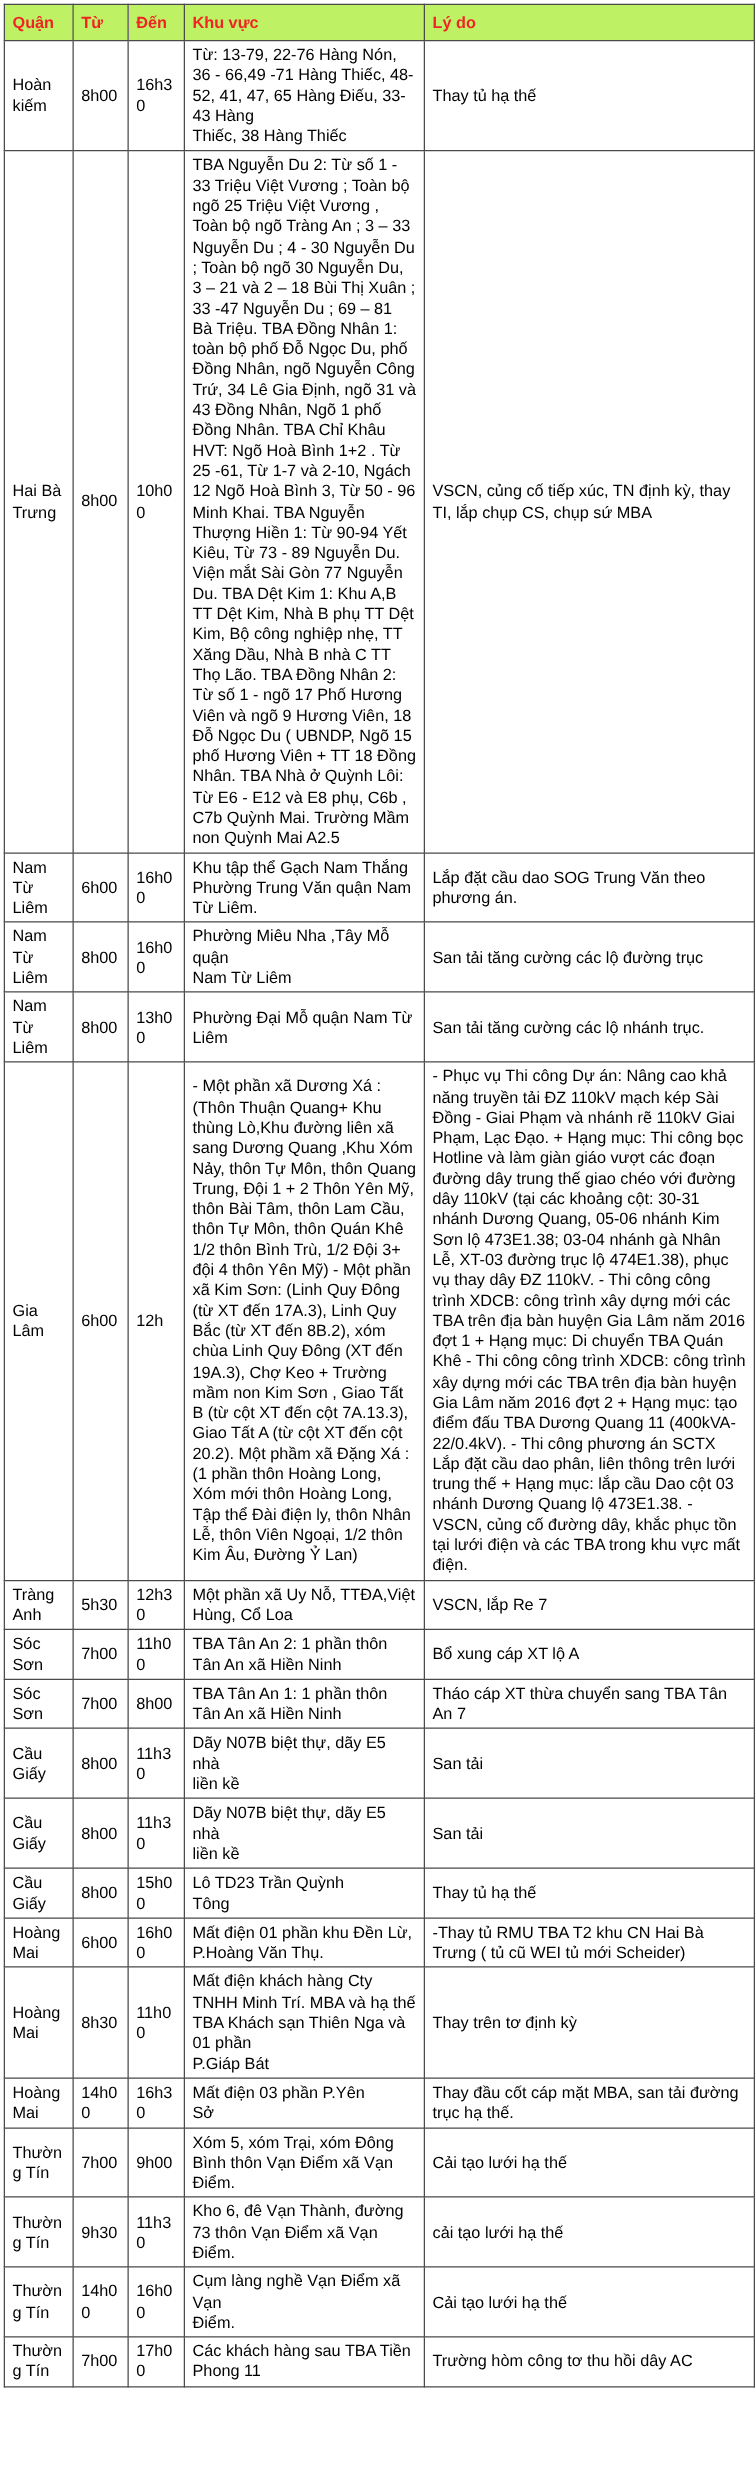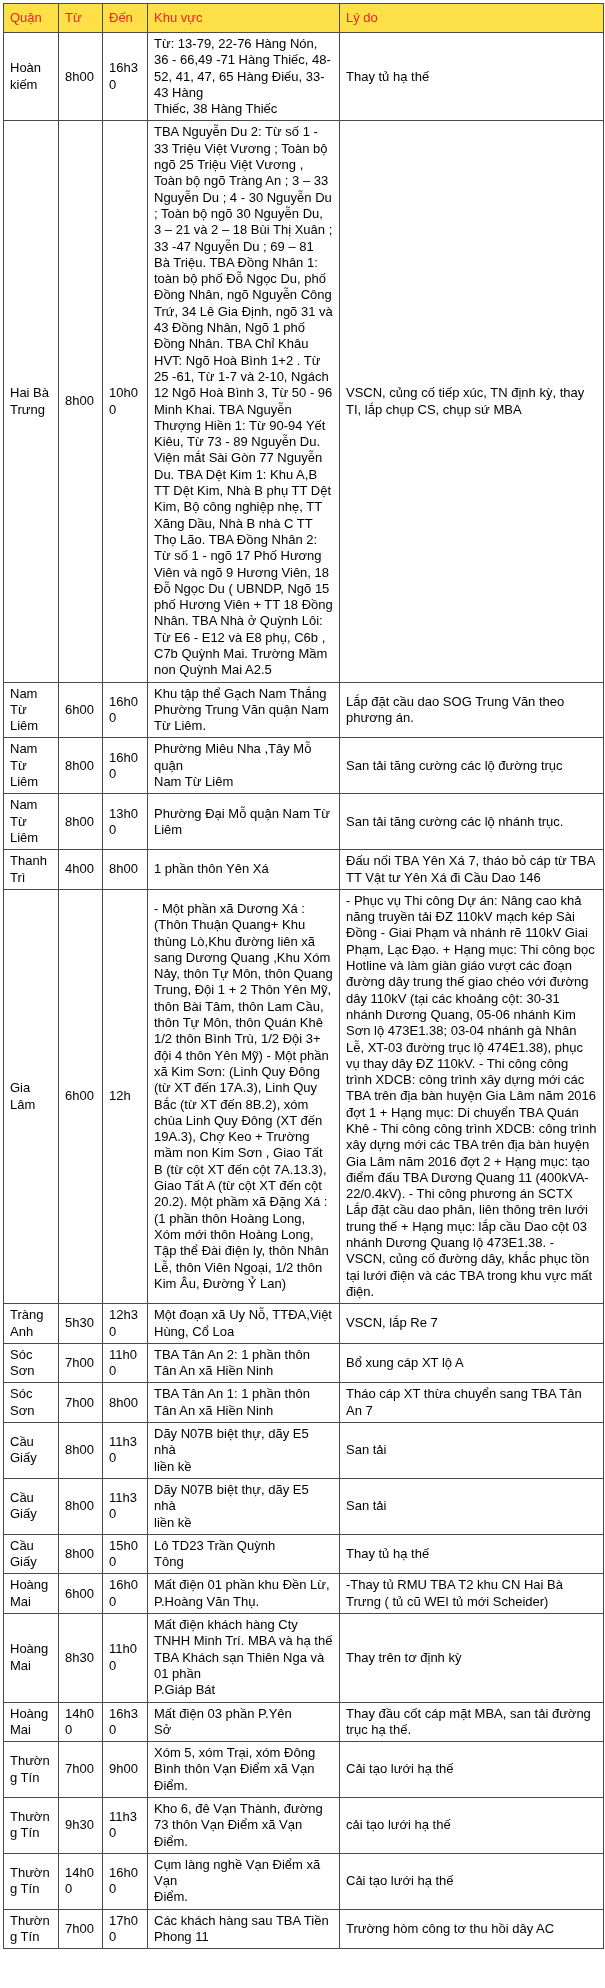--- a/index.html
+++ b/index.html
@@ -24,23 +24,23 @@
   table.outage th,
   table.outage td {
     border: 1px solid #4a4a4a;
     padding: 3px 6px;
     vertical-align: middle;
     text-align: left;
     word-wrap: break-word;
     white-space: pre-line;
   }
   table.outage th {
-    background: #fde047;
+    background: #bef264;
     color: #ee2524;
-    font-weight: normal;
+    font-weight: bold;
     height: 22px;
     white-space: nowrap;
     overflow: hidden;
   }
   col.c0 { width: 55px; }
   col.c1 { width: 44px; }
   col.c2 { width: 45px; }
   col.c3 { width: 192px; }
   col.c4 { width: 264px; }
 </style>
@@ -97,38 +97,31 @@
           <td class="c4">San tải tăng cường các lộ đường trục</td>
         </tr>
         <tr>
           <td class="c0">Nam Từ Liêm</td>
           <td class="c1">8h00</td>
           <td class="c2">13h00</td>
           <td class="c3">Phường Đại Mỗ quận Nam Từ Liêm</td>
           <td class="c4">San tải tăng cường các lộ nhánh trục.</td>
         </tr>
         <tr>
-          <td class="c0">Thanh Trì</td>
-          <td class="c1">4h00</td>
-          <td class="c2">8h00</td>
-          <td class="c3">1 phần thôn Yên Xá</td>
-          <td class="c4">Đấu nối TBA Yên Xá 7, tháo bỏ cáp từ TBA TT Vật tư Yên Xá đi Cầu Dao 146</td>
-        </tr>
-        <tr>
           <td class="c0">Gia Lâm</td>
           <td class="c1">6h00</td>
           <td class="c2">12h</td>
           <td class="c3">- Một phần xã Dương Xá : (Thôn Thuận Quang+ Khu thùng Lò,Khu đường liên xã sang Dương Quang ,Khu Xóm Nảy, thôn Tự Môn, thôn Quang Trung, Đội 1 + 2 Thôn Yên Mỹ, thôn Bài Tâm, thôn Lam Cầu, thôn Tự Môn, thôn Quán Khê 1/2 thôn Bình Trù, 1/2 Đội 3+ đội 4 thôn Yên Mỹ) - Một phần xã Kim Sơn: (Linh Quy Đông (từ XT đến 17A.3), Linh Quy Bắc (từ XT đến 8B.2), xóm chùa Linh Quy Đông (XT đến 19A.3), Chợ Keo + Trường mầm non Kim Sơn , Giao Tất B (từ cột XT đến cột 7A.13.3), Giao Tất A (từ cột XT đến cột 20.2). Một phầm xã Đặng Xá : (1 phần thôn Hoàng Long, Xóm mới thôn Hoàng Long, Tập thể Đài điện ly, thôn Nhân Lễ, thôn Viên Ngoại, 1/2 thôn Kim Âu, Đường Ỷ Lan)</td>
           <td class="c4">- Phục vụ Thi công Dự án: Nâng cao khả năng truyền tải ĐZ 110kV mạch kép Sài Đồng - Giai Phạm và nhánh rẽ 110kV Giai Phạm, Lạc Đạo. + Hạng mục: Thi công bọc Hotline và làm giàn giáo vượt các đoạn đường dây trung thế giao chéo với đường dây 110kV (tại các khoảng cột: 30-31 nhánh Dương Quang, 05-06 nhánh Kim Sơn lộ 473E1.38; 03-04 nhánh gà Nhân Lễ, XT-03 đường trục lộ 474E1.38), phục vụ thay dây ĐZ 110kV. - Thi công công trình XDCB: công trình xây dựng mới các TBA trên địa bàn huyện Gia Lâm năm 2016 đợt 1 + Hạng mục: Di chuyển TBA Quán Khê - Thi công công trình XDCB: công trình xây dựng mới các TBA trên địa bàn huyện Gia Lâm năm 2016 đợt 2 + Hạng mục: tạo điểm đấu TBA Dương Quang 11 (400kVA-22/0.4kV). - Thi công phương án SCTX Lắp đặt cầu dao phân, liên thông trên lưới trung thế + Hạng mục: lắp cầu Dao cột 03 nhánh Dương Quang lộ 473E1.38. - VSCN, củng cố đường dây, khắc phục tồn tại lưới điện và các TBA trong khu vực mất điện.</td>
         </tr>
         <tr>
           <td class="c0">Tràng Anh</td>
           <td class="c1">5h30</td>
           <td class="c2">12h30</td>
-          <td class="c3">Một đoạn xã Uy Nỗ, TTĐA,Việt
+          <td class="c3">Một phần xã Uy Nỗ, TTĐA,Việt
 Hùng, Cổ Loa</td>
           <td class="c4">VSCN, lắp Re 7</td>
         </tr>
         <tr>
           <td class="c0">Sóc Sơn</td>
           <td class="c1">7h00</td>
           <td class="c2">11h00</td>
           <td class="c3">TBA Tân An 2: 1 phần thôn Tân An xã Hiền Ninh</td>
           <td class="c4">Bổ xung cáp XT lộ A</td>
         </tr>

